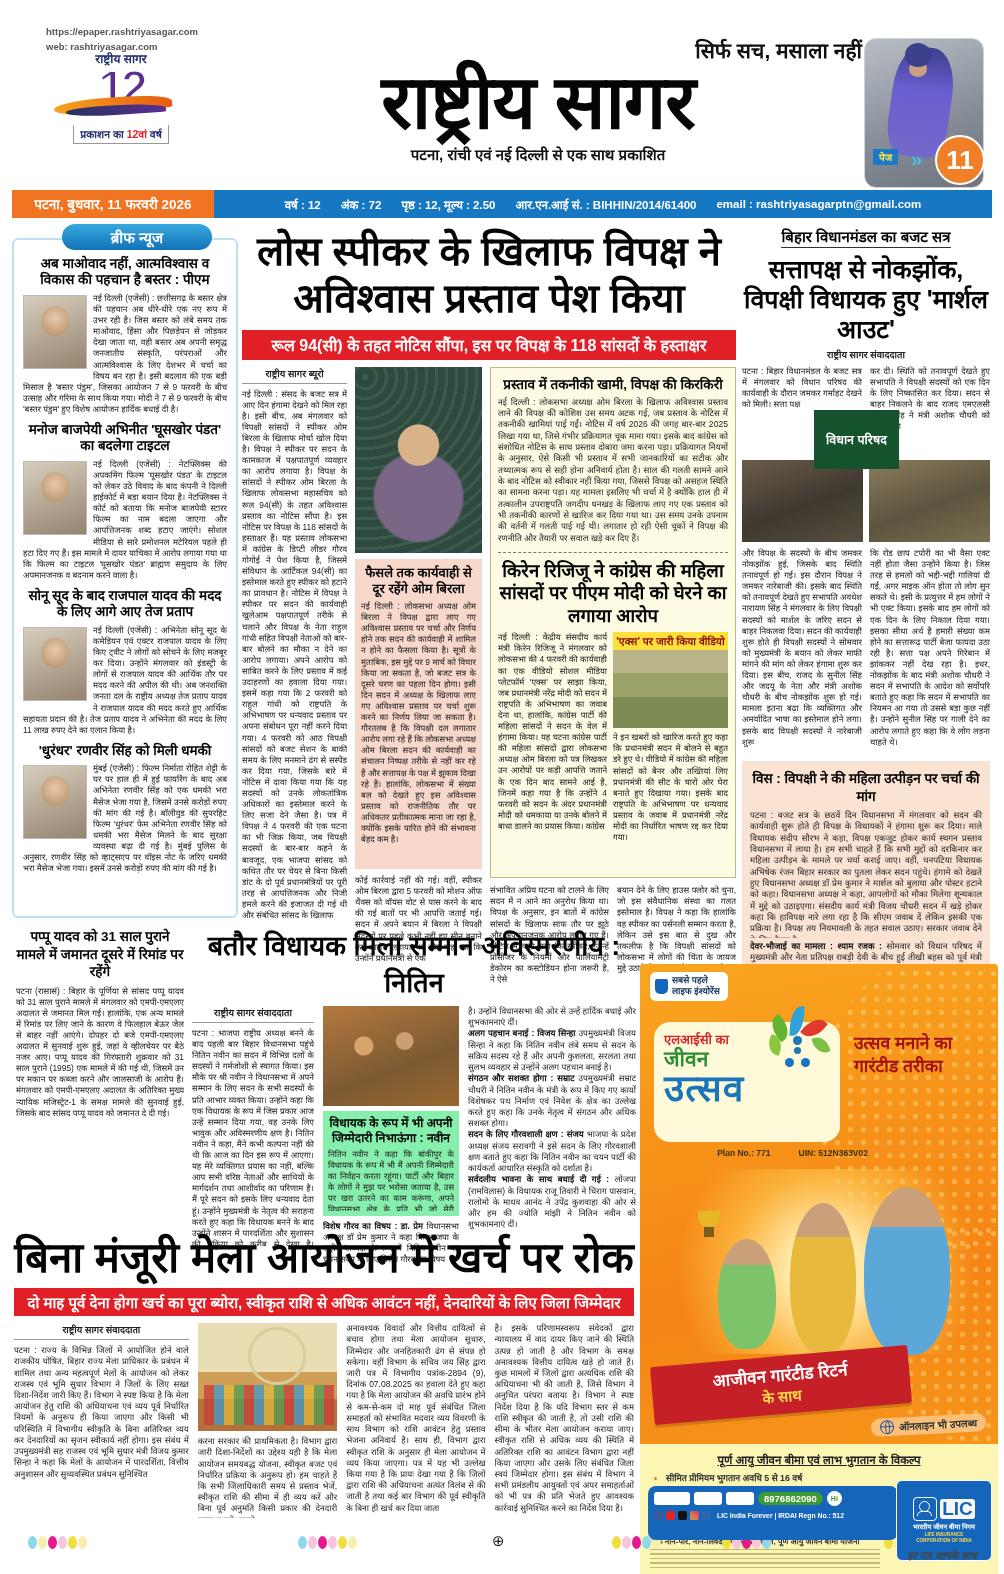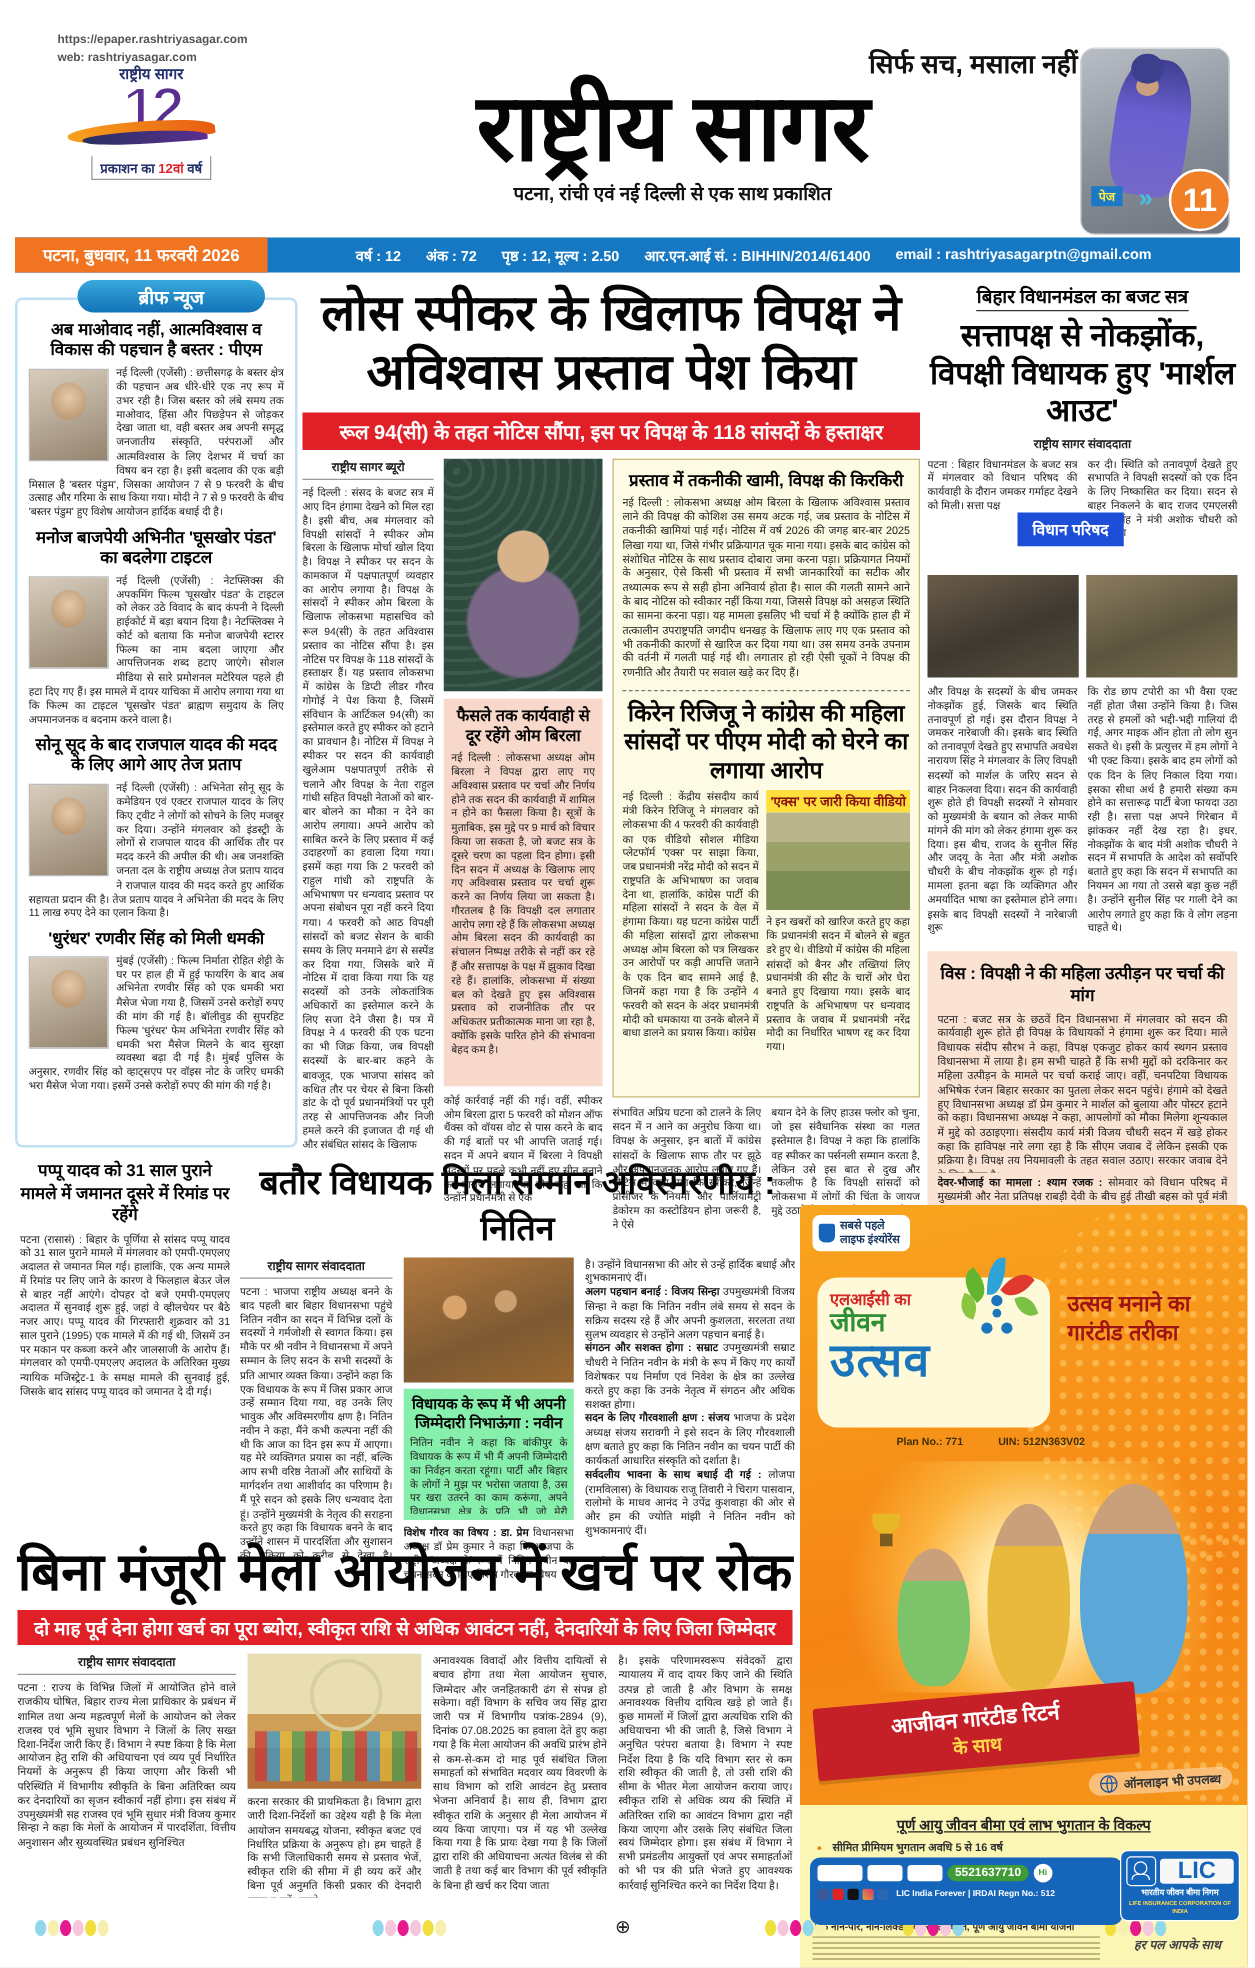--- a/index.html
+++ b/index.html
@@ -81,21 +81,21 @@
   .controw{display:flex;gap:8px;margin-top:7px;}
   .controw .bodytxt{width:119px;height:102px;}
   
   .right{position:absolute;left:742px;top:226px;width:248px;}
   .kicker{font-size:15px;font-weight:800;text-align:center;color:#050505;}
   .kicker span{border-bottom:1.5px solid #333;padding-bottom:2px;}
   .right h2{margin:8px 0 4px 0;font-size:25px;font-weight:800;line-height:1.2;text-align:center;color:#050505;}
   .right .byline{border-bottom:none;margin-bottom:2px;}
   .introrow{position:relative;display:flex;gap:8px;}
   .introrow .bodytxt{width:120px;height:90px;}
-  .vplabel{position:absolute;left:72px;top:44px;background:#1d4ed8;color:#fff;font-size:12.5px;font-weight:800;padding:5px 12px;z-index:2;}
+  .vplabel{position:absolute;left:72px;top:44px;background:#14532d;color:#fff;font-size:12.5px;font-weight:800;padding:21px 12px;z-index:2;}
   .photorow{display:flex;gap:6px;margin:4px 0 6px 0;}
   .ph-as1,.ph-as2{width:121px;height:82px;}
   .ph-as1{background:linear-gradient(160deg,#6b5c49,#3e3830 55%,#57503f);}
   .ph-as2{background:linear-gradient(160deg,#8b7c5e,#5c543e 55%,#7a6f50);}
   .midrow{display:flex;gap:8px;}
   .midrow .bodytxt{width:120px;height:206px;}
   .visbox{margin-top:7px;background:#fbe3d3;padding:8px;box-sizing:border-box;}
   .visbox h4{margin:0 0 5px 0;font-size:13.5px;text-align:center;color:#050505;}
   .visbox .bodytxt{font-size:8.6px;height:128px;}
   .dewar{margin-top:3px;font-size:8.6px;height:52px;overflow:hidden;text-align:justify;line-height:1.32;}
@@ -182,21 +182,21 @@
   .bluebar{position:absolute;left:8px;top:522px;width:250px;height:54px;background:#1566bb;border-radius:8px;padding:5px 6px;box-sizing:border-box;z-index:2;}
   .chiprow{display:flex;gap:4px;align-items:center;}
   .chip{width:36px;height:13px;background:#fff;border-radius:3px;}
   .chip.sm{width:28px;}
   .phonechip{background:#3f9b35;color:#fff;font-size:9.5px;font-weight:800;border-radius:7px;padding:1px 6px;}
   .hichip{width:15px;height:15px;border-radius:50%;background:#fff;color:#3f9b35;font-size:7px;font-weight:800;display:flex;align-items:center;justify-content:center;}
   .socialrow{display:flex;gap:3px;align-items:center;margin-top:5px;}
   .soc{width:9px;height:9px;border-radius:2px;}
   .s-fb{background:#3b5998;} .s-yt{background:#e02424;} .s-x{background:#111;} .s-ig{background:linear-gradient(45deg,#e0a13c,#d6366c);} .s-in{background:#2867b2;}
   .licline{color:#fff;font-size:6.8px;font-weight:bold;margin-left:3px;}
-  .licblock{position:absolute;right:6px;top:516px;width:96px;z-index:3;background:#1566bb;border-radius:6px;padding:4px;box-sizing:border-box;border:1.5px solid #fff;}
+  .licblock{position:absolute;right:6px;top:516px;width:96px;z-index:3;background:#1566bb;border-radius:6px;padding:16px;box-sizing:border-box;border:1.5px solid #fff;}
   .licrow{display:flex;gap:3px;align-items:center;}
   .licicon{width:22px;height:22px;background:#1566bb;border:1.5px solid #fff;border-radius:4px;position:relative;}
   .licicon::after{content:"";position:absolute;left:5px;top:3px;width:9px;height:9px;border:1.5px solid #fff;border-radius:50%;}
   .licicon::before{content:"";position:absolute;left:3px;top:13px;width:13px;height:4px;border:1.5px solid #fff;border-bottom:none;border-radius:6px 6px 0 0;}
   .licword{flex:1;background:#f7f7f7;color:#1566bb;font-size:19px;font-weight:800;text-align:center;border-radius:3px;line-height:1.1;}
   .liccorp{color:#fff;font-size:6.6px;font-weight:bold;text-align:center;margin-top:2px;line-height:1.3;}
   .liccorp .en{font-size:4.6px;display:block;color:#ffd84a;}
   .slogan{position:absolute;right:8px;top:584px;width:96px;text-align:center;font-size:10px;font-style:italic;font-weight:800;color:#444;z-index:3;}
   .finelines{position:absolute;left:10px;top:585px;width:230px;height:22px;
        background:repeating-linear-gradient(#9a8c55 0 1.4px,transparent 1.4px 4.4px);opacity:.6;}
@@ -430,21 +430,21 @@
         <li>नियमित आय लाभ / फ्लेक्सी आय लाभ</li>
         <li>न्यूनतम मूल बीमा राशि 5 लाख</li>
       </ul>
       <div class="ynote">एक नॉन-पार, नॉन-लिंक्ड, व्यक्तिगत, बचत, पूर्ण आयु जीवन बीमा योजना</div>
     </div>
     <div class="bluebar">
       <div class="chiprow">
         <span class="chip"></span>
         <span class="chip sm"></span>
         <span class="chip sm"></span>
-        <span class="phonechip">5521637710</span>
+        <span class="phonechip">8976862090</span>
         <span class="hichip">Hi</span>
       </div>
       <div class="socialrow">
         <span class="soc s-fb"></span>
         <span class="soc s-yt"></span>
         <span class="soc s-x"></span>
         <span class="soc s-ig"></span>
         <span class="soc s-in"></span>
         <span class="licline">LIC India Forever  |  IRDAI Regn No.: 512</span>
       </div>

